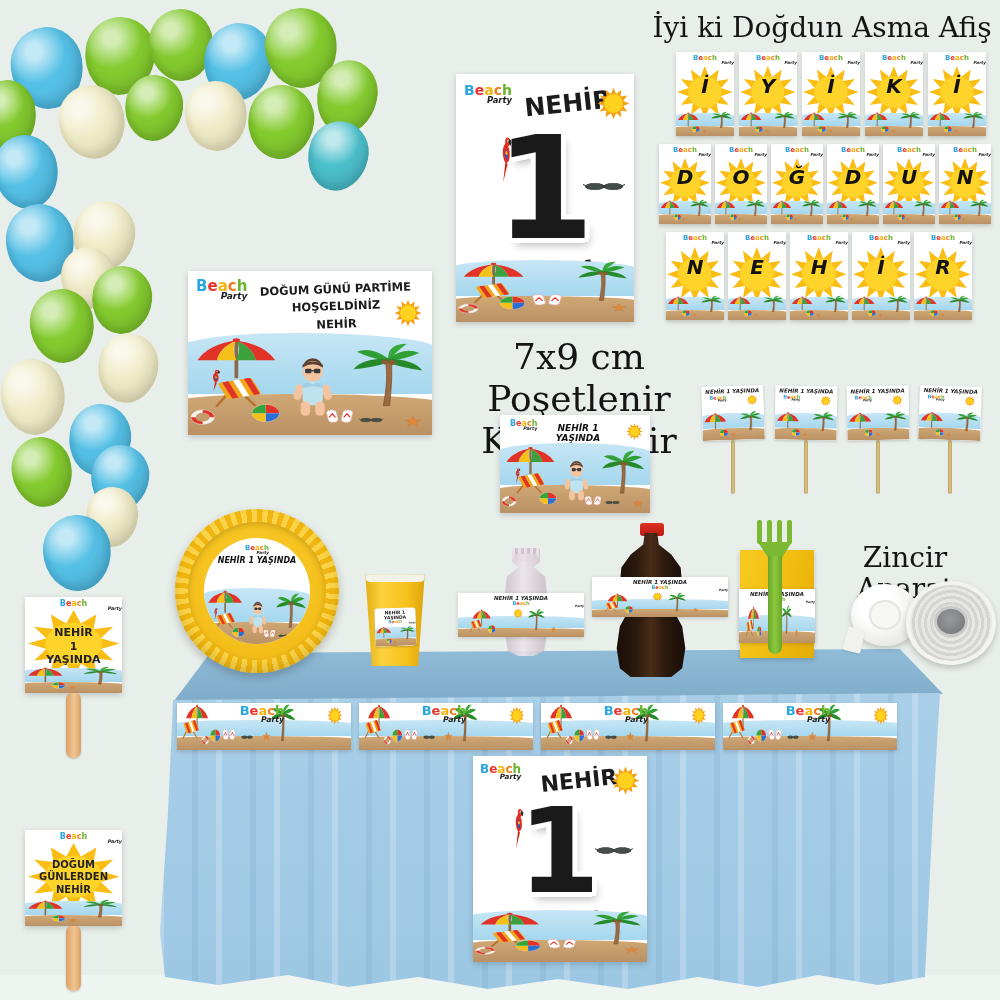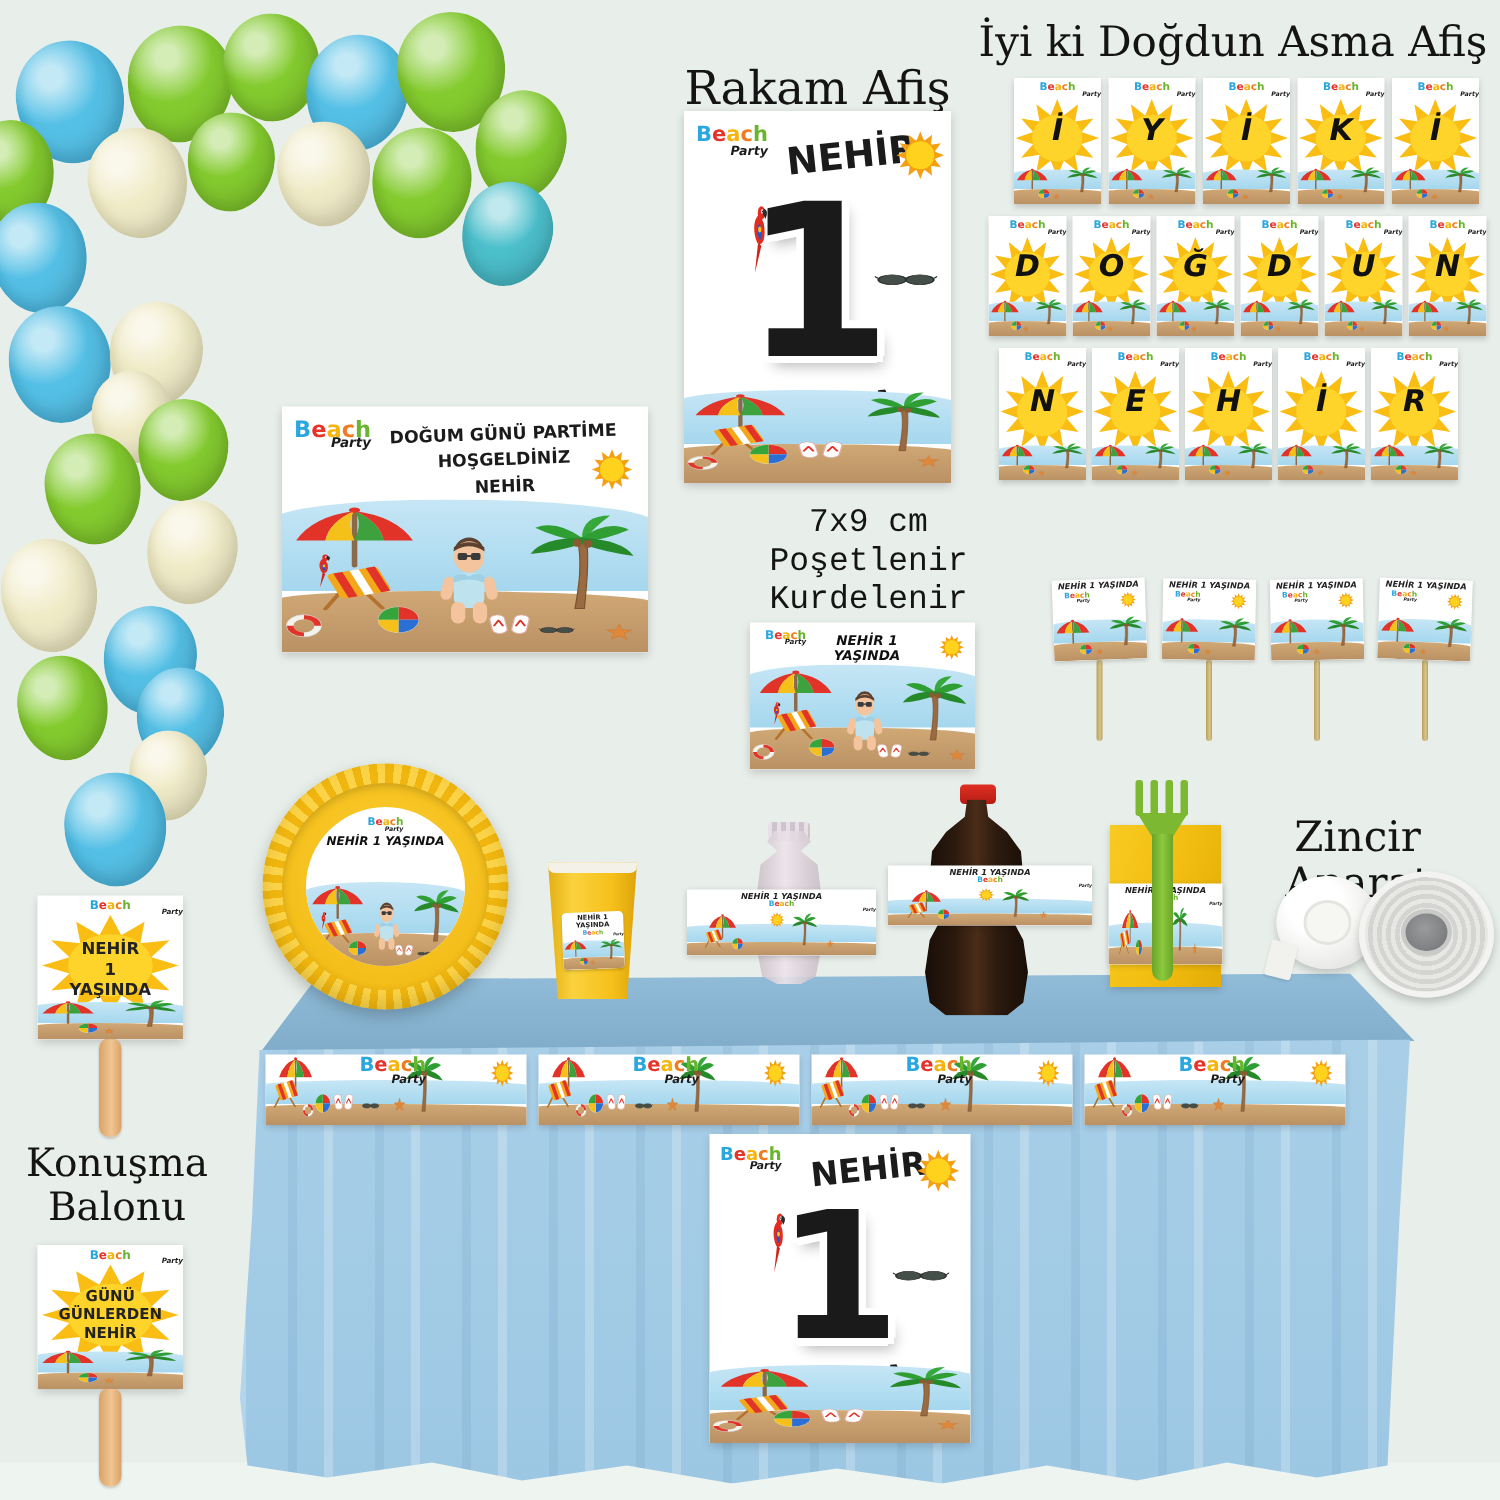--- a/index.html
+++ b/index.html
@@ -5,21 +5,21 @@
   html,body{margin:0;padding:0;background:#e8eeea;}
   .stage{position:relative;width:1000px;height:1000px;margin:0 auto;background:#e8eeea;overflow:hidden;
          font-family:"DejaVu Sans",sans-serif;}
   .abs{position:absolute;}
   .icon{position:absolute;display:block;}
   
   .title{position:absolute;font-family:"DejaVu Serif",serif;color:#141414;text-align:center;line-height:1.12;}
   .t-rakam{left:440px;top:42px;width:210px;font-size:31px;}
   .t-asma{left:648px;top:12px;width:348px;font-size:28px;}
   .t-resimli{left:200px;top:242px;width:198px;font-size:31px;}
-  .t-magnet{left:448px;top:336px;width:262px;font-size:22px;line-height:1.16;font-family:Liberation Mono, monospace;}
+  .t-magnet{left:448px;top:336px;width:262px;font-size:36px;line-height:1.16;}
   .t-kurdan{left:765px;top:351px;width:188px;font-size:31px;}
   .t-zincir{left:813px;top:542px;width:184px;font-size:28px;}
   .t-konusma{left:5px;top:762px;width:146px;font-size:26px;line-height:1.1;}
   
   .balloon{position:absolute;border-radius:50% 50% 50% 50%/46% 46% 54% 54%;
            box-shadow:inset -6px -8px 14px rgba(0,0,0,.14);}
   
   .beach-logo{position:absolute;font-weight:bold;line-height:.95;text-align:center;z-index:3;}
   .beach-logo .bl-word{letter-spacing:0;}
   .beach-logo .bl-party{font-size:.6em;color:#1c1c1c;text-align:right;font-style:italic;margin-top:-1px;}
@@ -305,21 +305,20 @@
       <div class="balloon" style="left: 30px; top: 289px; width: 64px; height: 74px; transform: rotate(-6deg); background: radial-gradient(circle at 35% 28%, rgba(255, 255, 255, 0.65) 0px, rgba(255, 255, 255, 0.65) 10%, rgba(255, 255, 255, 0) 42%), radial-gradient(at 50% 42%, rgb(132, 203, 47) 55%, rgb(104, 167, 31) 100%);"></div>
       <div class="balloon" style="left: 98px; top: 333px; width: 60px; height: 70px; transform: rotate(10deg); background: radial-gradient(circle at 35% 28%, rgba(255, 255, 255, 0.65) 0px, rgba(255, 255, 255, 0.65) 10%, rgba(255, 255, 255, 0) 42%), radial-gradient(at 50% 42%, rgb(240, 235, 199) 55%, rgb(217, 211, 165) 100%);"></div>
       <div class="balloon" style="left: 1px; top: 359px; width: 64px; height: 76px; transform: rotate(-8deg); background: radial-gradient(circle at 35% 28%, rgba(255, 255, 255, 0.65) 0px, rgba(255, 255, 255, 0.65) 10%, rgba(255, 255, 255, 0) 42%), radial-gradient(at 50% 42%, rgb(240, 235, 199) 55%, rgb(217, 211, 165) 100%);"></div>
       <div class="balloon" style="left: 69px; top: 404px; width: 62px; height: 72px; transform: rotate(6deg); background: radial-gradient(circle at 35% 28%, rgba(255, 255, 255, 0.65) 0px, rgba(255, 255, 255, 0.65) 10%, rgba(255, 255, 255, 0) 42%), radial-gradient(at 50% 42%, rgb(85, 192, 230) 55%, rgb(54, 159, 201) 100%);"></div>
       <div class="balloon" style="left: 12px; top: 437px; width: 60px; height: 70px; transform: rotate(-10deg); background: radial-gradient(circle at 35% 28%, rgba(255, 255, 255, 0.65) 0px, rgba(255, 255, 255, 0.65) 10%, rgba(255, 255, 255, 0) 42%), radial-gradient(at 50% 42%, rgb(132, 203, 47) 55%, rgb(104, 167, 31) 100%);"></div>
       <div class="balloon" style="left: 91px; top: 445px; width: 58px; height: 66px; transform: rotate(8deg); background: radial-gradient(circle at 35% 28%, rgba(255, 255, 255, 0.65) 0px, rgba(255, 255, 255, 0.65) 10%, rgba(255, 255, 255, 0) 42%), radial-gradient(at 50% 42%, rgb(85, 192, 230) 55%, rgb(54, 159, 201) 100%);"></div>
       <div class="balloon" style="left: 86px; top: 487px; width: 52px; height: 60px; transform: rotate(4deg); background: radial-gradient(circle at 35% 28%, rgba(255, 255, 255, 0.65) 0px, rgba(255, 255, 255, 0.65) 10%, rgba(255, 255, 255, 0) 42%), radial-gradient(at 50% 42%, rgb(240, 235, 199) 55%, rgb(217, 211, 165) 100%);"></div>
       <div class="balloon" style="left: 43px; top: 515px; width: 68px; height: 76px; transform: rotate(-4deg); background: radial-gradient(circle at 35% 28%, rgba(255, 255, 255, 0.65) 0px, rgba(255, 255, 255, 0.65) 10%, rgba(255, 255, 255, 0) 42%), radial-gradient(at 50% 42%, rgb(85, 192, 230) 55%, rgb(54, 159, 201) 100%);"></div>
     </div>
 
-  <div class="title t-rakam">Rakam Afiş</div>
   <div class="card poster poster-rakam">
     <div class="beach-logo">
         <div class="bl-word"><span style="color:#2ba7df">B</span><span style="color:#e8332a">e</span><span style="color:#f6b40e">a</span><span style="color:#ee7c20">c</span><span style="color:#6ab52e">h</span></div>
         <div class="bl-party">Party</div>
       </div>
     <div class="p-name">NEHİR</div>
     <svg class="icon p-sun" viewBox="0 0 100 100" preserveAspectRatio="none">
         <use href="#sym-sun"></use>
       </svg>
     <div class="p-num">1</div>
@@ -1047,24 +1046,20 @@
           <use href="#sym-starfish"></use>
         </svg>
       </div>
     <div class="s-lines">
       <div>NEHİR</div>
       <div>1</div>
       <div>YAŞINDA</div>
     </div>
   </div>
   <div class="stick stick-top"></div>
-  <div class="title t-konusma">
-    <div>Konuşma</div>
-    <div>Balonu</div>
-  </div>
   <div class="card paddle-sign sign-bottom">
     <div class="beach-logo">
         <div class="bl-word"><span style="color:#2ba7df">B</span><span style="color:#e8332a">e</span><span style="color:#f6b40e">a</span><span style="color:#ee7c20">c</span><span style="color:#6ab52e">h</span></div>
         <div class="bl-party">Party</div>
       </div>
     <div class="card-sun">
       <svg viewBox="0 0 100 100" preserveAspectRatio="none">
         <polygon fill="#f9bd13" points="50.0,0.0 58.0,20.1 75.0,6.7 71.9,28.1 93.3,25.0 79.9,42.0 100.0,50.0 79.9,58.0 93.3,75.0 71.9,71.9 75.0,93.3 58.0,79.9 50.0,100.0 42.0,79.9 25.0,93.3 28.1,71.9 6.7,75.0 20.1,58.0 0.0,50.0 20.1,42.0 6.7,25.0 28.1,28.1 25.0,6.7 42.0,20.1"></polygon>
         <circle cx="50" cy="50" r="31" fill="#ffd42a"></circle>
       </svg>
@@ -1079,21 +1074,21 @@
           <use href="#sym-ball"></use>
         </svg>
         <svg class="icon" style="left:58%;top:4%;width:40%;height:68%" viewBox="0 0 100 100" preserveAspectRatio="none">
           <use href="#sym-palm"></use>
         </svg>
         <svg class="icon" style="left:45%;top:72%;width:8%;height:16%" viewBox="0 0 100 100" preserveAspectRatio="none">
           <use href="#sym-starfish"></use>
         </svg>
       </div>
     <div class="s-lines">
-      <div>GÜNÜ</div>
+      <div>DOĞUM</div>
       <div>GÜNLERDEN</div>
       <div>NEHİR</div>
     </div>
   </div>
   <div class="stick stick-bottom"></div>
 
   <div class="table-top"></div>
   <div class="skirt"></div>
   <div id="strips">
       <div class="strip" style="left: 17px;">

